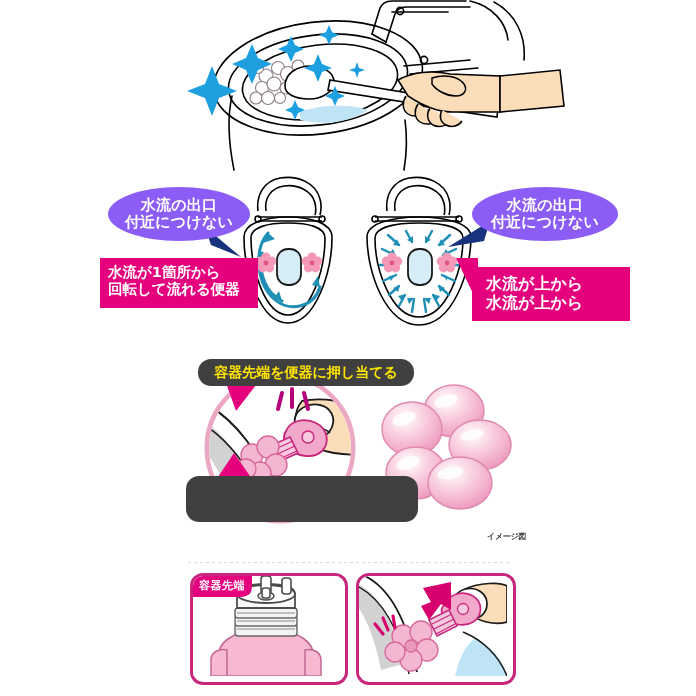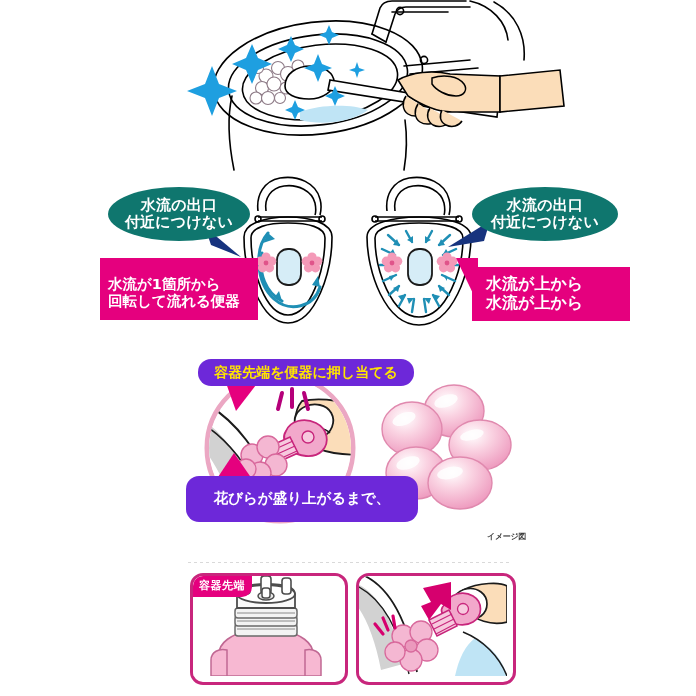--- a/index.html
+++ b/index.html
@@ -16,21 +16,21 @@
   .abs{position:absolute;}
 
   
   #sec-hero{left:0;top:0;width:696px;height:172px;}
 
   
   #sec-flow{left:0;top:175px;width:696px;height:165px;}
 
   
   .navy-bubble{
-    background:#0f766e;
+    background:#8b5cf6;
     color:#ffffff;
     border-radius:50%/50%;
     display:flex;align-items:center;justify-content:center;
     text-align:center;
     line-height:1.15;
     font-weight:bold;
     letter-spacing:.2px;
     z-index:6;
   }
   .navy-bubble .lines{padding:0 6px;}
@@ -38,28 +38,28 @@
   
   .mag-banner{
     background:#e5007e;
     color:#ffffff;
     font-weight:bold;
     line-height:1.18;
     display:flex;
     align-items:center;
     z-index:6;
   }
-  .mag-banner.left{padding:12px 10px 4px 8px;}
+  .mag-banner.left{padding:0 10px 4px 8px;}
   .mag-banner.right{padding:4px 8px 4px 14px;}
 
   
   #sec-press{left:0;top:355px;width:696px;height:185px;}
 
   .pill-mag{
-    background:#6d28d9;
+    background:#404040;
     color:#ffe400;
     font-weight:bold;
     border-radius:13px;
     text-align:center;
     line-height:1.2;
     display:flex;align-items:center;justify-content:center;
     z-index:7;
   }
   .pill-mag.white-txt{color:#ffffff;}
 
@@ -400,21 +400,20 @@
 
     <div class="abs pill-mag" style="left:198px;top:4px;width:216px;height:27px;font-size:14px;">
       <span>容器先端を便器に押し当てる</span>
     </div>
     <svg class="abs" style="left:222px;top:28px;" width="38" height="30" viewBox="0 0 38 30">
       <path d="M4 0 L34 2 L14 28 Z" fill="#e5007e"></path>
     </svg>
 
     <div class="abs pill-mag white-txt" style="left:186px;top:121px;width:232px;height:46px;font-size:14.5px;">
       <div>
-        <div>花びらが盛り上がるまで、</div>
       </div>
     </div>
     <svg class="abs" style="left:216px;top:98px;" width="40" height="30" viewBox="0 0 40 30">
       <path d="M18 0 L36 26 L2 24 Z" fill="#e5007e"></path>
     </svg>
 
     <svg class="abs" style="left:376px;top:22px;" width="140" height="140" viewBox="0 0 140 140">
       <defs>
         <radialGradient id="pg" cx="38%" cy="30%" r="72%">
           <stop offset="0%" stop-color="#ffffff"></stop>

